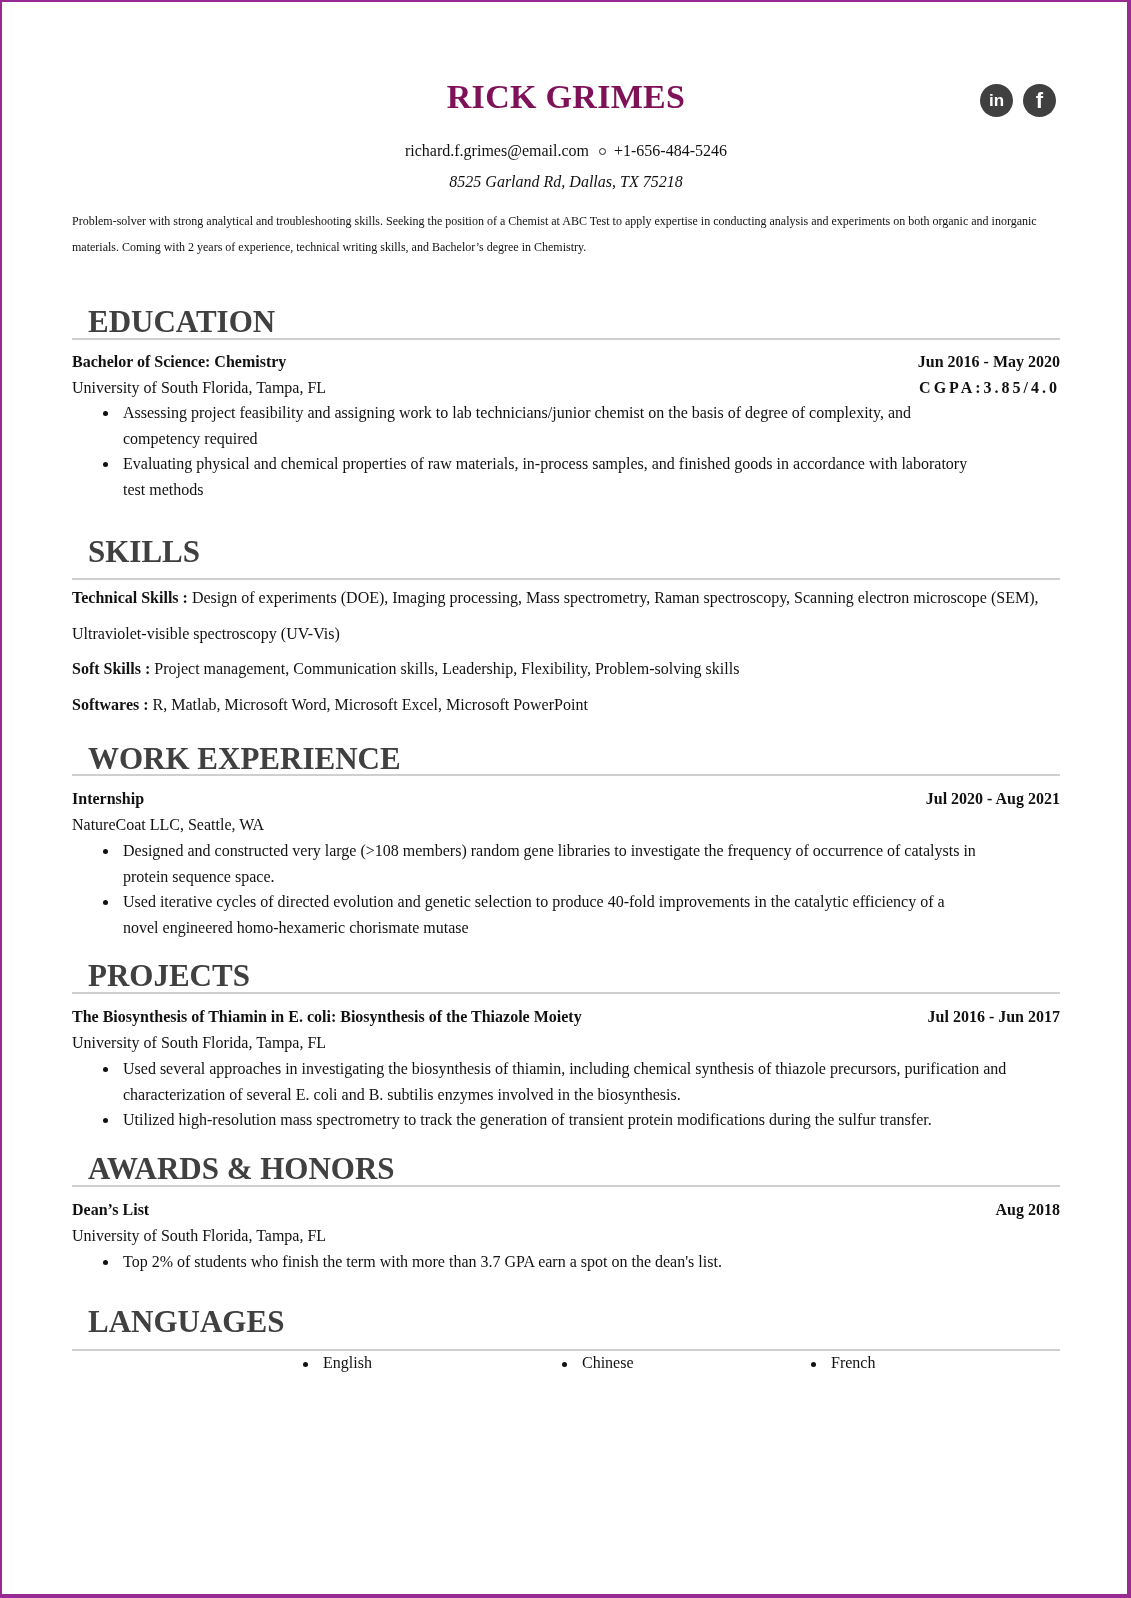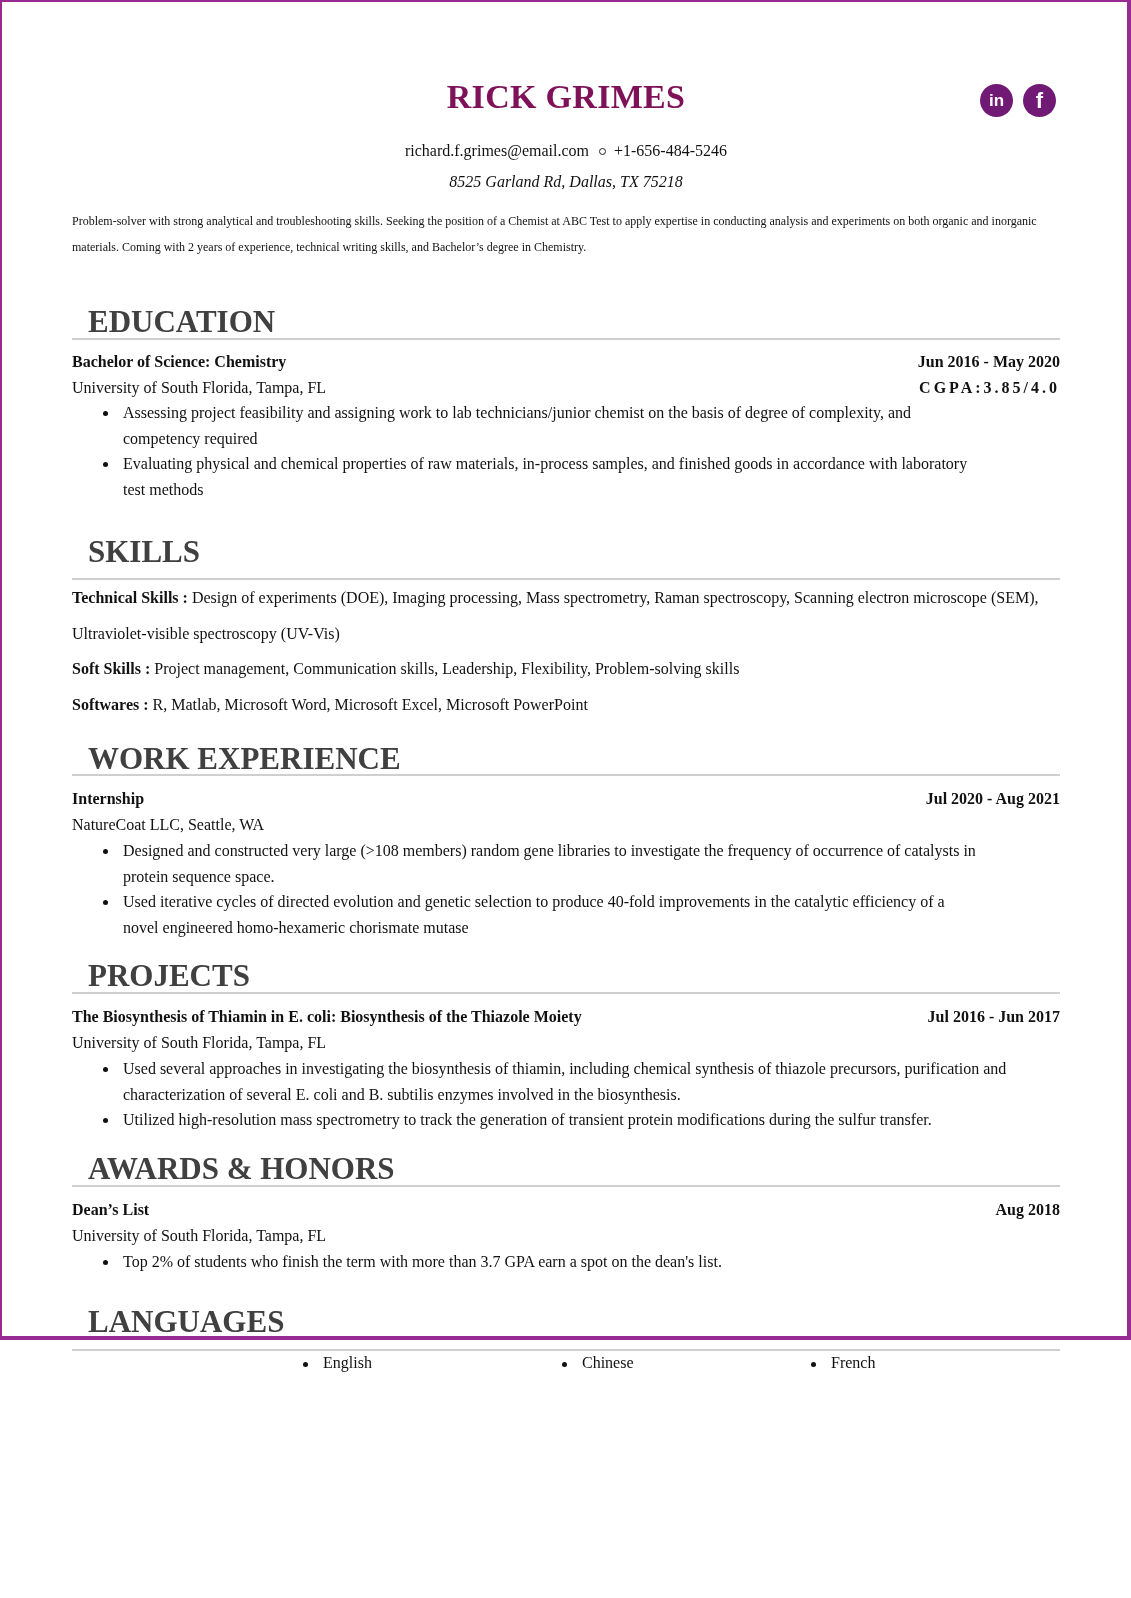--- a/index.html
+++ b/index.html
@@ -1,21 +1,21 @@
 <!DOCTYPE html>
 <html><head>
 <meta charset="utf-8">
 <style>
   html,body{margin:0;padding:0;background:#fff;}
   body{width:1131px;height:1598px;overflow:hidden;font-family:"Liberation Serif",serif;color:#111;}
-  .page{position:relative;box-sizing:border-box;width:1131px;height:1340px;border-top:2px solid #982b93;border-left:2px solid #982b93;border-right:4px solid #982b93;border-bottom:4px solid #982b93;}
+  .page{position:relative;box-sizing:border-box;width:1131px;height:1598px;border-top:2px solid #982b93;border-left:2px solid #982b93;border-right:4px solid #982b93;border-bottom:4px solid #982b93;}
   .content{position:absolute;left:70px;width:988px;top:0;}
   .name{position:absolute;top:76px;left:0;width:988px;text-align:center;font-size:34px;font-weight:bold;color:#7e1158;letter-spacing:0.3px;}
   .social{position:absolute;top:82px;right:4px;display:flex;gap:10px;}
-  .soc{width:33px;height:33px;border-radius:50%;background:#701a75;display:flex;align-items:center;justify-content:center;color:#fff;font-family:"Liberation Sans",sans-serif;font-weight:bold;}
+  .soc{width:33px;height:33px;border-radius:50%;background:#404040;display:flex;align-items:center;justify-content:center;color:#fff;font-family:"Liberation Sans",sans-serif;font-weight:bold;}
   .soc.li{font-size:17px;}
   .soc.fb{font-size:22px;}
   .contact{position:absolute;top:140px;left:0;width:988px;text-align:center;font-size:16px;}
   .contact .sep{display:inline-block;width:5px;height:5px;border:1.2px solid #222;border-radius:50%;margin:0 8px 2px 10px;vertical-align:middle;}
   .address{position:absolute;top:171px;left:0;width:988px;text-align:center;font-size:16px;font-style:italic;}
   .summary{position:absolute;top:206px;left:0;width:988px;font-size:12px;line-height:26px;}
   .sec-title{position:absolute;left:16px;font-size:31px;font-weight:bold;color:#404040;}
   .rule{position:absolute;left:0;width:988px;height:2px;background:#cfcfcf;}
   .row{position:absolute;left:0;width:988px;font-size:16px;display:flex;justify-content:space-between;}
   .bold{font-weight:bold;}

